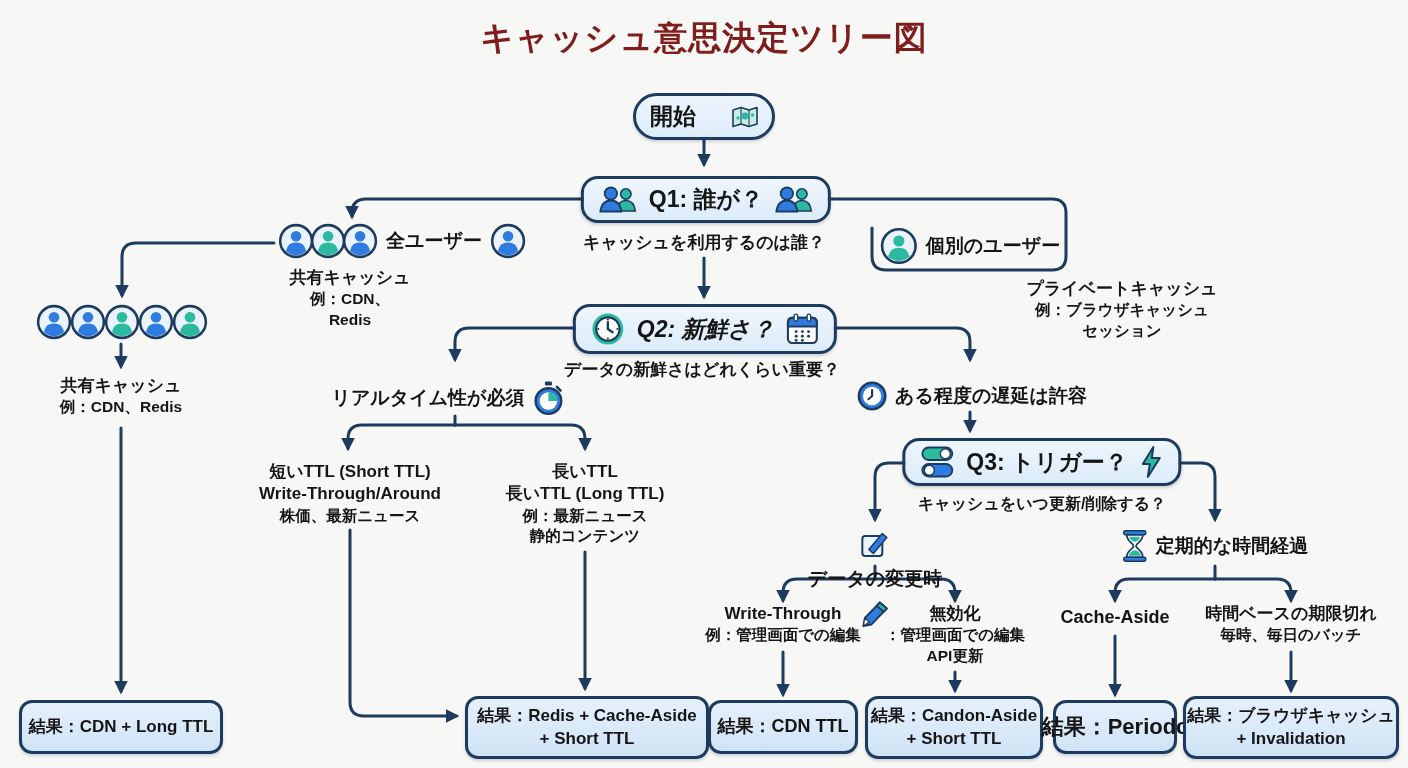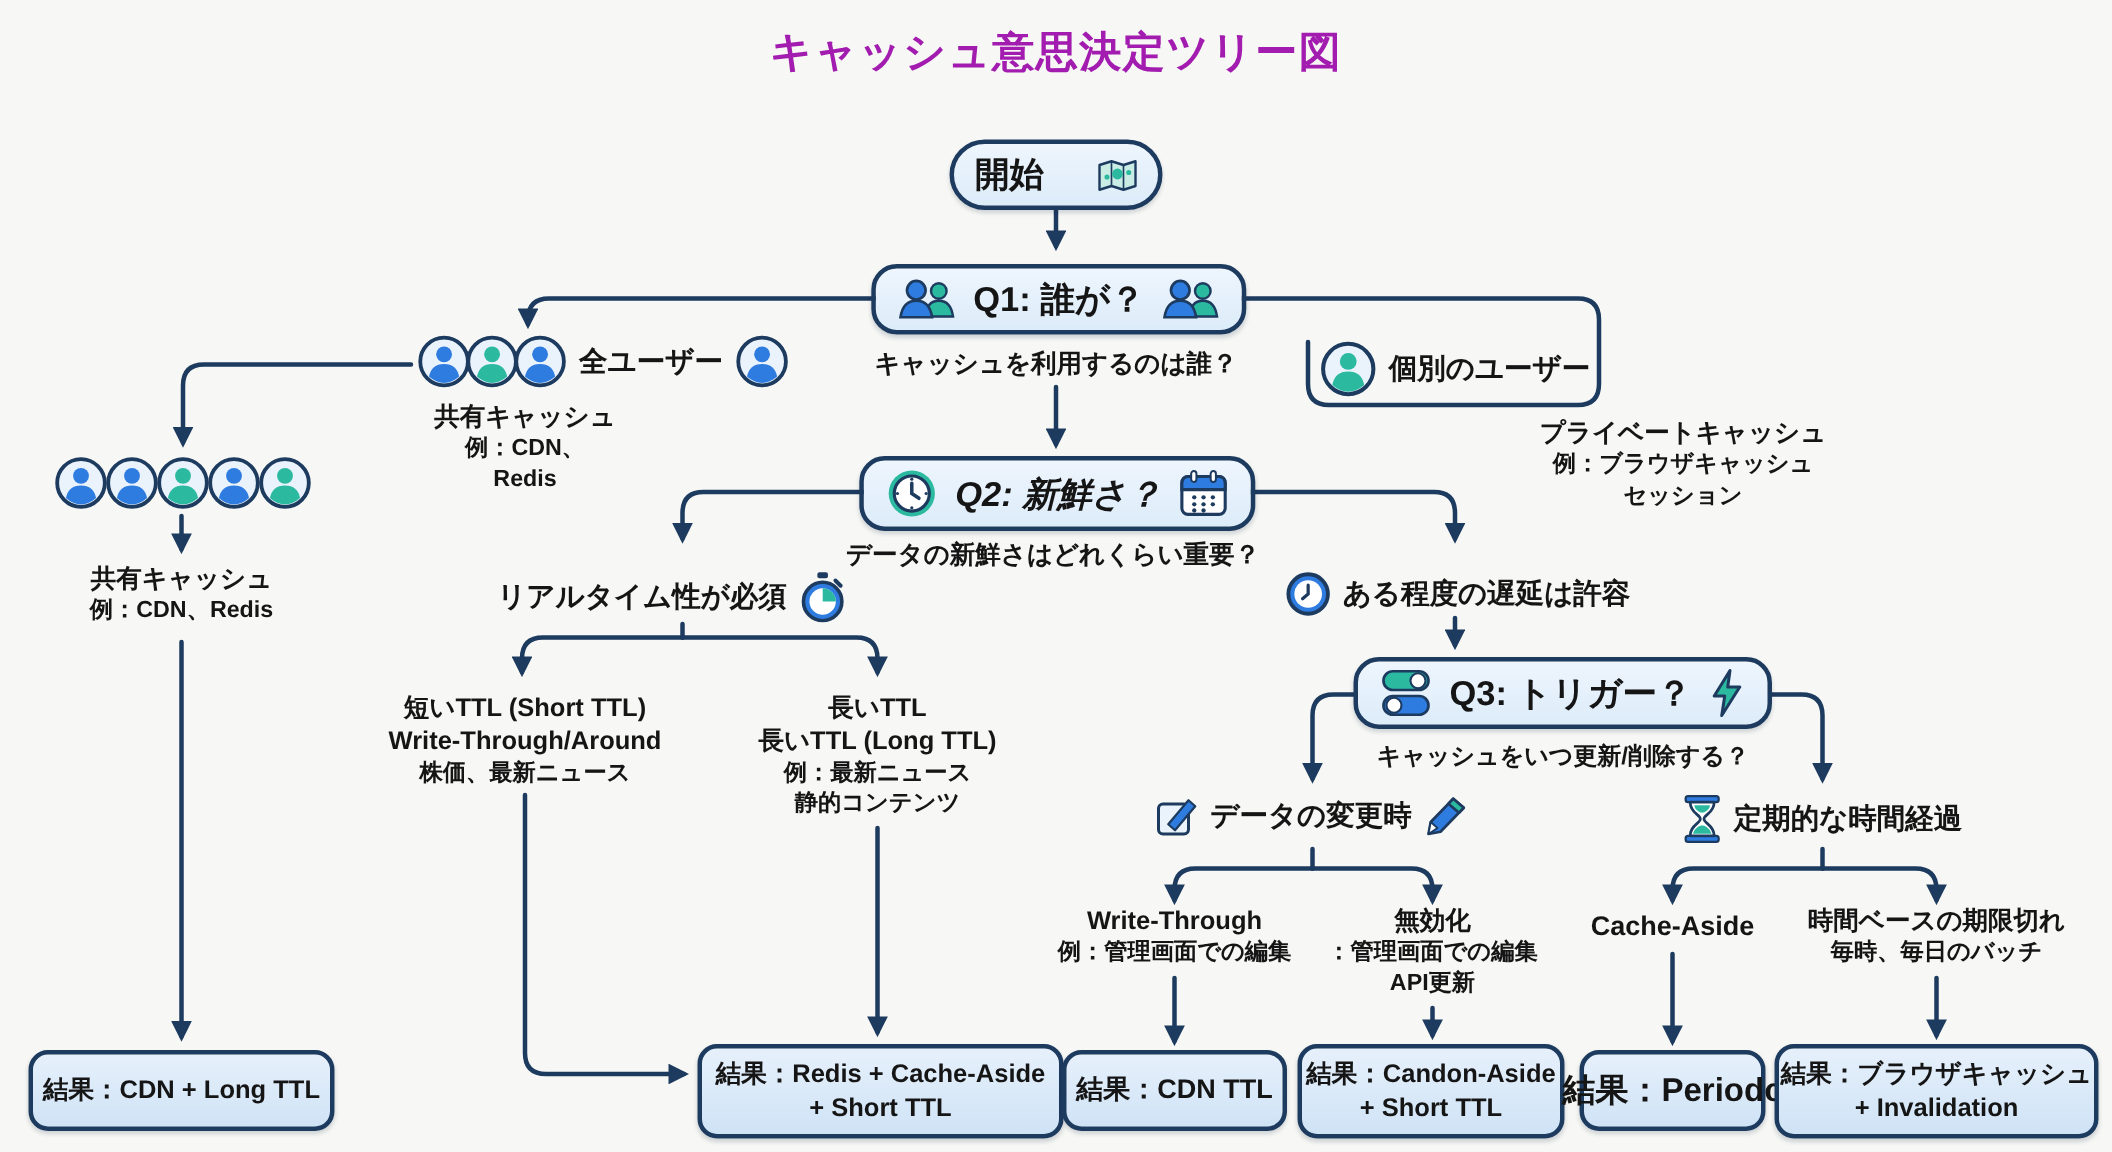--- a/index.html
+++ b/index.html
@@ -2,21 +2,21 @@
 <html><head>
 <meta charset="utf-8">
 <style>
   html,body{margin:0;padding:0;}
   body{background:#f7f8f5;font-family:"Liberation Sans","DejaVu Sans",sans-serif;}
   .stage{position:relative;width:1408px;height:768px;overflow:hidden;background:#f7f8f5;color:#151515;}
   .layer{position:absolute;left:0;top:0;}
   .conn{stroke:#1d3a5f;stroke-width:3;fill:none;stroke-linecap:round;}
   .node{position:absolute;transform:translateX(-50%);text-align:center;white-space:nowrap;}
   .row{display:flex;align-items:center;justify-content:center;gap:8px;}
-  .title{top:16px;left:704px;font-size:28px;font-weight:800;letter-spacing:1px;color:#a21caf;}
+  .title{top:16px;left:704px;font-size:33px;font-weight:800;letter-spacing:1px;color:#7f1d1d;}
   .qbox{display:flex;align-items:center;justify-content:center;gap:12px;
         background:linear-gradient(#eef5fd,#dcecf9);border:3px solid #1d3a5f;border-radius:17px;
         padding:5px 15px;font-size:23px;font-weight:800;box-shadow:0 2px 3px rgba(20,40,70,.18);}
   .pill{border-radius:28px;padding:5px 14px;}
   .qtext{font-size:23px;font-weight:800;}
   .sub{font-size:17px;font-weight:700;}
   .blabel{font-size:19px;font-weight:800;}
   .l1{font-size:17px;font-weight:800;line-height:1.32;}
   .l2{font-size:15.5px;font-weight:700;line-height:1.32;}
   .result{background:linear-gradient(#e6f0fb,#cfe3f6);border:3px solid #1d3a5f;border-radius:13px;
@@ -241,21 +241,21 @@
       <rect x="2" y="18" width="30" height="12.5" rx="6.2" fill="#2e7ce0" stroke="#1d3a5f" stroke-width="1.8"></rect>
       <circle cx="9" cy="24.2" r="5" fill="#fff" stroke="#1d3a5f" stroke-width="1.4"></circle>
     </svg>
     <span class="qtext">Q3: トリガー？</span>
     <svg width="24" height="32" viewBox="0 0 24 32">
       <path d="M14 1 L3.5 18 H10.5 L8.5 31 L20.5 12 H12.5 Z" fill="#2bb9a0" stroke="#1d3a5f" stroke-width="2" stroke-linejoin="round"></path>
     </svg>
   </div>
   <div class="node sub" style="left:1042px;top:494px;font-size:16px;">キャッシュをいつ更新/削除する？</div>
 
-  <div class="node row" style="left:875px;top:530px;">
+  <div class="node row" style="left:875px;top:530px;flex-direction:column;">
     <svg width="28" height="28" viewBox="0 0 28 28">
       <rect x="1.5" y="6" width="20" height="20" rx="3" fill="#eaf3fc" stroke="#1d3a5f" stroke-width="2"></rect>
       <path d="M8 19.5 L21.5 3.5 L26 7.5 L12.5 23.5 Z" fill="#2e7ce0" stroke="#1d3a5f" stroke-width="1.5" stroke-linejoin="round"></path>
     </svg>
     <span class="blabel">データの変更時</span>
     <svg width="30" height="28" viewBox="0 0 30 28">
       <path d="M20 2.5 L27 8.5 L11.5 24.5 L3.5 26 L5 18 Z" fill="#2e7ce0" stroke="#1d3a5f" stroke-width="1.8" stroke-linejoin="round"></path>
       <path d="M20 2.5 L27 8.5 L23.8 11.8 L16.8 5.8 Z" fill="#2bb9a0" stroke="#1d3a5f" stroke-width="1.8" stroke-linejoin="round"></path>
       <path d="M5 18 L9.5 22 L3.5 26 Z" fill="#fff" stroke="#1d3a5f" stroke-width="1.2" stroke-linejoin="round"></path>
     </svg>

